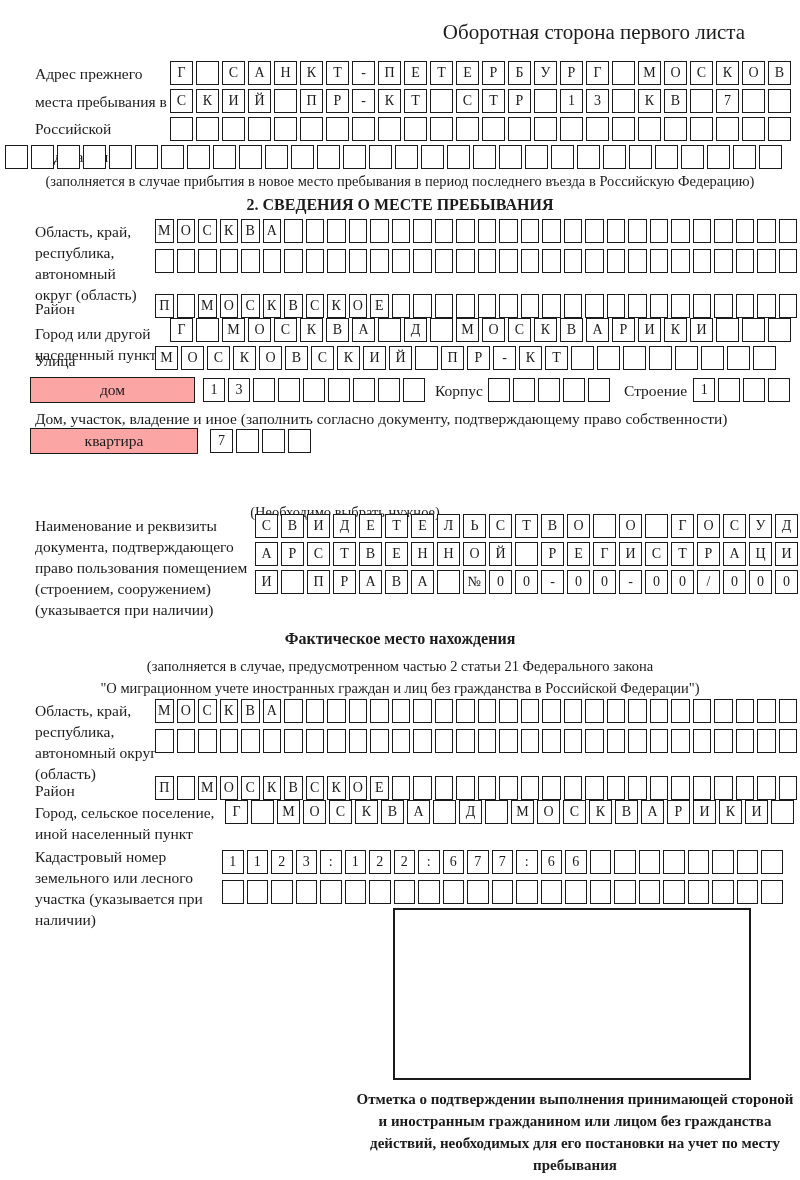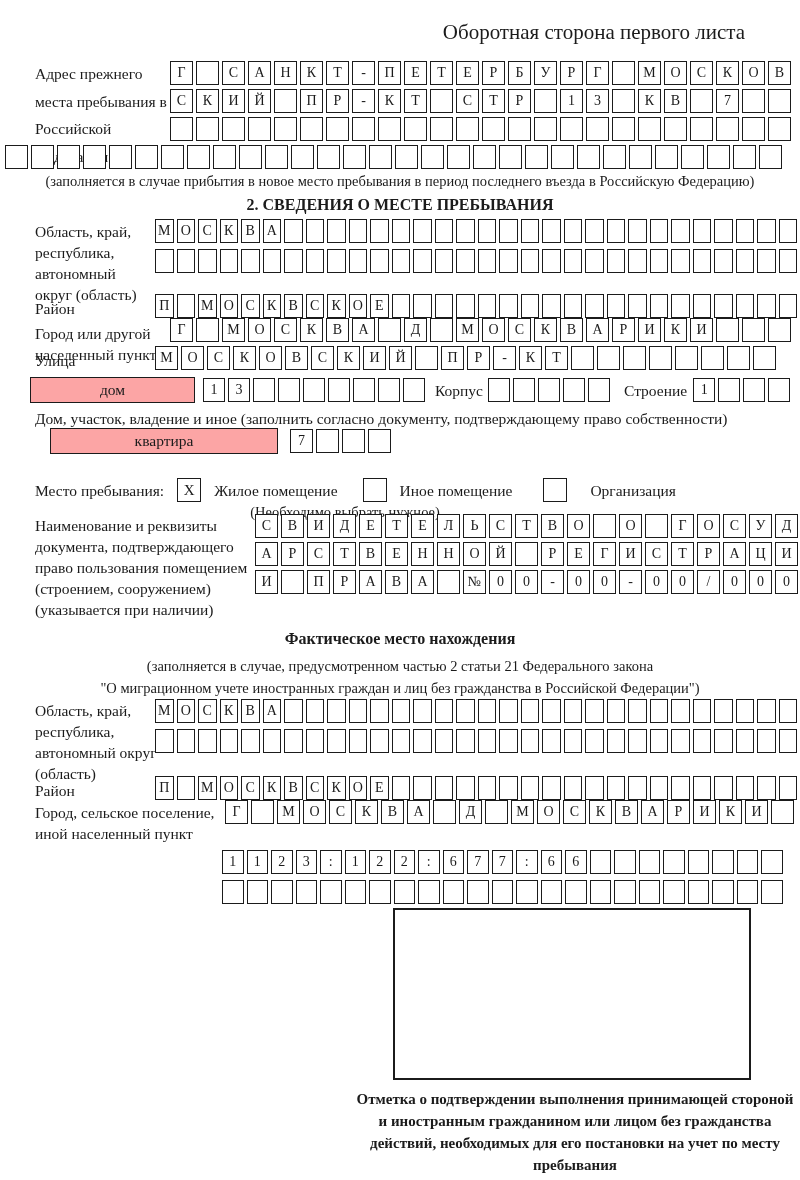--- a/index.html
+++ b/index.html
@@ -342,38 +342,29 @@
     <div class="cells cw22" style="margin-left:6px;">
         <div class="cell">1</div>
         <div class="cell"></div>
         <div class="cell"></div>
         <div class="cell"></div>
       </div>
   </div>
   <div class="abs lbl" style="left:35px;top:408px;width:760px;">Дом, участок, владение и иное (заполнить согласно документу, подтверждающему право собственности)</div>
 
   <div class="abs inlinerow" style="left:30px;top:428px;">
-    <div class="widebox" style="width:228px;margin-left:20px;">квартира</div>
+    <div class="widebox" style="width:168px;">квартира</div>
     <div class="cells cw23" style="margin-left:12px;">
         <div class="cell">7</div>
         <div class="cell"></div>
         <div class="cell"></div>
         <div class="cell"></div>
       </div>
   </div>
 
-  <div class="abs inlinerow" style="left:35px;top:478px;gap:13px;">
-    <div class="lbl">Место пребывания:</div>
-    <div class="checkbox">X</div>
-    <div class="lbl">Жилое помещение</div>
-    <div class="checkbox" style="margin-left:12px;"></div>
-    <div class="lbl">Иное помещение</div>
-    <div class="checkbox" style="margin-left:18px;"></div>
-    <div class="lbl" style="margin-left:10px;">Организация</div>
-  </div>
   <div class="abs" style="left:185px;top:504px;width:320px;text-align:center;font-size:14.5px;">(Необходимо выбрать нужное)</div>
 
   <div class="abs lbl" style="left:35px;top:515px;width:230px;">Наименование и реквизиты документа, подтверждающего право пользования помещением (строением, сооружением) (указывается при наличии)</div>
   <div class="abs cells cw23" style="left:255px;top:514px;">
       <div class="cell">С</div>
       <div class="cell">В</div>
       <div class="cell">И</div>
       <div class="cell">Д</div>
       <div class="cell">Е</div>
       <div class="cell">Т</div>
@@ -563,20 +554,21 @@
       <div class="cell">К</div>
       <div class="cell">В</div>
       <div class="cell">А</div>
       <div class="cell">Р</div>
       <div class="cell">И</div>
       <div class="cell">К</div>
       <div class="cell">И</div>
       <div class="cell"></div>
     </div>
 
+  <div class="abs lbl" style="left:35px;top:846px;width:185px;">Кадастровый номер земельного или лесного участка (указывается при наличии)</div>
   <div class="abs cells cw21" style="left:222px;top:850px;">
       <div class="cell">1</div>
       <div class="cell">1</div>
       <div class="cell">2</div>
       <div class="cell">3</div>
       <div class="cell">:</div>
       <div class="cell">1</div>
       <div class="cell">2</div>
       <div class="cell">2</div>
       <div class="cell">:</div>

